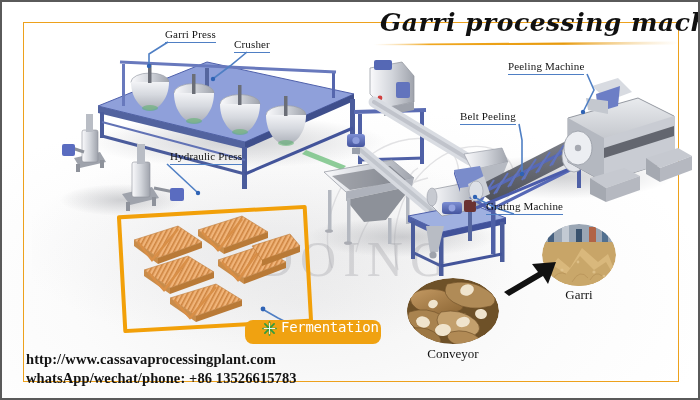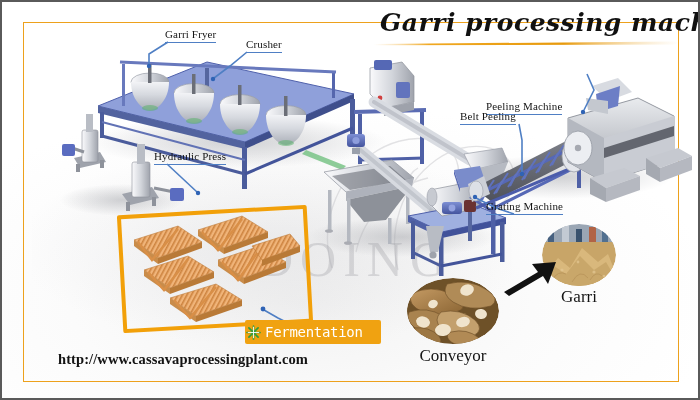--- a/index.html
+++ b/index.html
@@ -58,37 +58,37 @@
   
   .ferm-box{
     position:absolute;left:118px;top:208px;width:190px;height:118px;
     border:4px solid #f2a009;box-sizing:border-box;
     transform:rotate(-3.2deg);transform-origin:50% 50%;
     border-radius:2px;
   }
   
   .ferm-badge{
     position:absolute;left:243px;top:318px;width:136px;height:24px;
-    background:#f0a211;border-radius:2px;
-    display:flex;align-items:center;gap:3px;padding-left:0;box-sizing:border-box;
+    background:#f0a211;border-radius:8px;
+    display:flex;gap:3px;padding-left:16px;box-sizing:border-box;
   }
   .ferm-badge .txt{
     font-family:"DejaVu Sans Mono",monospace;font-size:14px;color:#fff;
     font-weight:400;letter-spacing:-.3px;line-height:1;
   }
   
   .contact{
     position:absolute;left:24px;top:348px;width:420px;
     font-family:"Liberation Serif",serif;font-weight:700;color:#131313;
-    font-size:14.5px;line-height:19px;letter-spacing:.1px;margin-left:32px;
+    font-size:14.5px;line-height:19px;letter-spacing:.1px;
   }
   
   .photo{position:absolute;border-radius:50%;overflow:hidden;}
   .photo-cap{
-    position:absolute;font-family:"Liberation Serif",serif;font-size:17px;
+    position:absolute;font-family:"Liberation Serif",serif;font-size:13px;
     color:#141414;text-align:center;white-space:nowrap;
   }
   svg{display:block;overflow:visible;}
 </style>
 </head>
 <body>
 
 <div id="stage">
 
   <div class="bg-wash"></div>
@@ -420,24 +420,24 @@
       <circle cx="581" cy="110" r="2.2" fill="#2f63b5" stroke="none"></circle>
       <path d="M517 122 L520 138 L520 170"></path>
       <circle cx="520" cy="172" r="2.2" fill="#2f63b5" stroke="none"></circle>
       <path d="M512 212 L494 206 L474 196"></path>
       <circle cx="473" cy="195" r="2.2" fill="#2f63b5" stroke="none"></circle>
       <path d="M300 328 L276 316 L262 308"></path>
       <circle cx="261" cy="307" r="2.4" fill="#2f63b5" stroke="none"></circle>
     </g>
   </svg>
 
-  <div class="lbl" style="left:163px;top:26px;">Garri Fryer</div>
-  <div class="lbl" style="left:244px;top:36px;">Crusher</div>
-  <div class="lbl" style="left:152px;top:148px;">Hydraulic Press</div>
-  <div class="lbl" style="left:484px;top:58px;margin-top:40px;">Peeling Machine</div>
+  <div class="lbl" style="left:163px;top:26px;">Garri Press</div>
+  <div class="lbl" style="left:232px;top:36px;">Crusher</div>
+  <div class="lbl" style="left:168px;top:148px;">Hydraulic Press</div>
+  <div class="lbl" style="left:506px;top:58px;">Peeling Machine</div>
   <div class="lbl" style="left:458px;top:108px;">Belt Peeling</div>
   <div class="lbl" style="left:484px;top:198px;">Grating Machine</div>
 
   <div class="ferm-box"></div>
 
   <div class="ferm-badge">
     <svg width="17" height="17" viewBox="0 0 17 17">
       <g stroke="#2f9d3f" stroke-width="1.7" stroke-linecap="round">
         <path d="M8.5 2 L8.5 15"></path>
         <path d="M2 8.5 L15 8.5"></path>
@@ -516,15 +516,16 @@
     </g>
   </svg>
   <div class="photo-cap" style="left:540px;top:285px;width:74px;">Garri</div>
 
   <svg style="position:absolute;left:500px;top:256px;width:56px;height:40px;" viewBox="0 0 56 40">
     <path d="M2 34 L36 14 L30 6 L54 4 L46 26 L41 18 L7 38 Z" fill="#111111"></path>
   </svg>
 
   <div class="contact">
     <div>http://www.cassavaprocessingplant.com</div>
+    <div>whatsApp/wechat/phone: +86 13526615783</div>
   </div>
 
 </div>
 
 </body></html>

